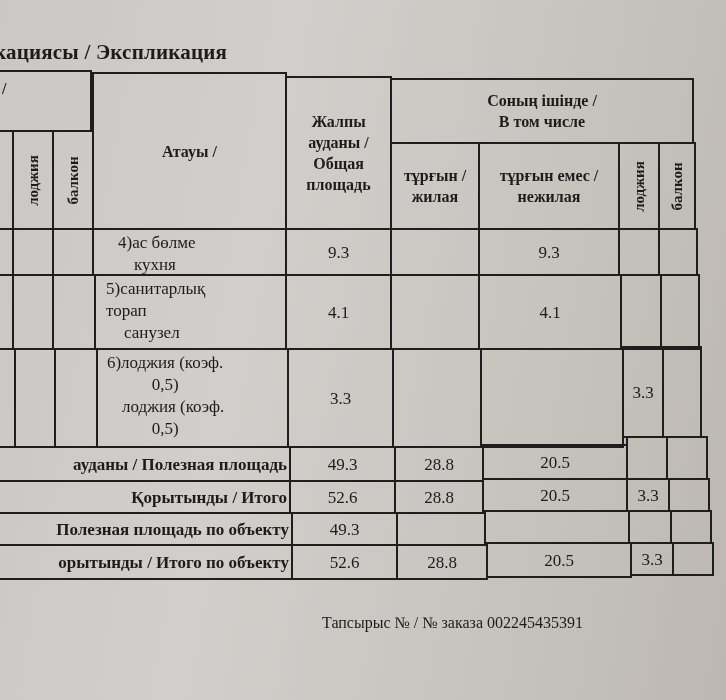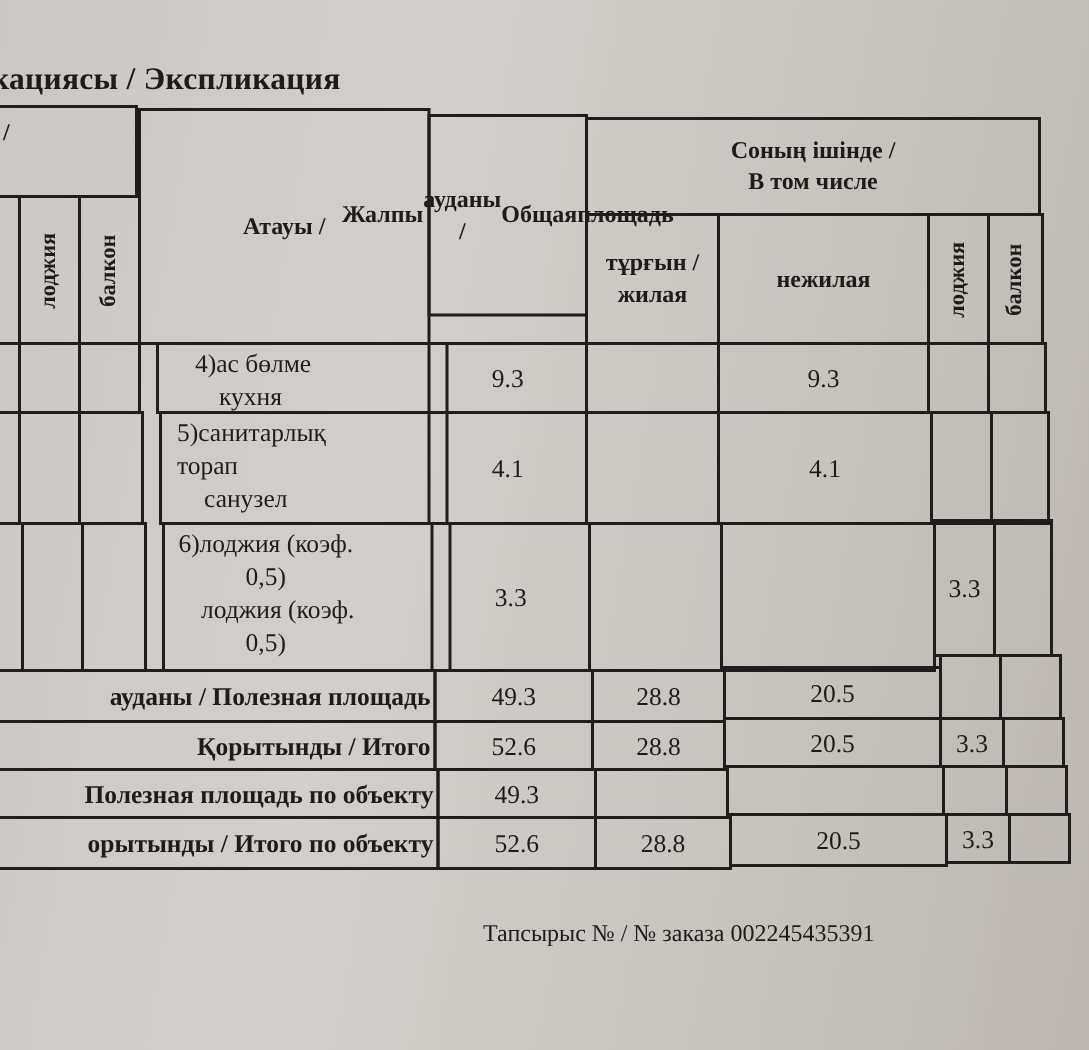--- a/index.html
+++ b/index.html
@@ -16,21 +16,21 @@
   }
   .tbl { position:absolute; left:0; top:0; width:726px; height:700px; }
   .cell {
     position:absolute; box-sizing:border-box;
     border:2px solid #1e1e1e;
     display:flex; align-items:center; justify-content:center;
     text-align:center; font-size:17px; line-height:21px;
   }
   .hdr { font-weight:bold; font-size:16px; line-height:21px; }
   .vert span { display:inline-block; transform:rotate(-90deg); white-space:nowrap; font-weight:bold; font-size:15px; }
-  .name { justify-content:flex-start; align-items:flex-start; text-align:left; padding:2px 0 0 16px; font-size:17px; line-height:22px;margin-left:12px; }
+  .name { justify-content:flex-start; align-items:flex-start; text-align:left; padding:2px 0 0 16px; font-size:17px; line-height:22px; }
   .lbl { justify-content:flex-end; padding-right:2px; font-weight:bold; font-size:17px; white-space:nowrap; overflow:hidden; }
   .num { font-size:17px; }
   .order {
     position:absolute; left:322px; top:614px; font-size:16px; white-space:nowrap;
   }
 </style>
 </head>
 <body>
 
 <div class="title">кациясы / Экспликация</div>
@@ -43,36 +43,37 @@
       <span>лоджия</span>
     </div>
   <div class="cell vert" style="left:52px;top:130px;width:42px;height:100px;">
       <span>балкон</span>
     </div>
 
   <div class="cell hdr" style="left:92px;top:72px;width:195px;height:158px;flex-direction:row;">
     <div>Атауы /</div>
   </div>
 
-  <div class="cell hdr" style="left:285px;top:76px;width:107px;height:135px;flex-direction:row;">
+  <div class="cell hdr" style="left:285px;top:76px;width:107px;height:154px;flex-direction:column;">
     <div>Жалпы</div>
     <div>ауданы /</div>
     <div>Общая</div>
     <div>площадь</div>
   </div>
 
   <div class="cell hdr" style="left:390px;top:142px;width:90px;height:88px;flex-direction:column;">
     <div>тұрғын /</div>
     <div>жилая</div>
   </div>
   <div class="cell hdr" style="left:390px;top:78px;width:304px;height:66px;flex-direction:column;">
     <div>Соның ішінде /</div>
     <div>В том числе</div>
   </div>
   <div class="cell hdr" style="left:478px;top:142px;width:142px;height:88px;flex-direction:column;">
+    <div>тұрғын емес /</div>
     <div>нежилая</div>
   </div>
   <div class="cell vert" style="left:618px;top:142px;width:42px;height:88px;">
       <span>лоджия</span>
     </div>
   <div class="cell vert" style="left:658px;top:142px;width:38px;height:88px;">
       <span>балкон</span>
     </div>
 
   <div class="cell" style="left:-4px;top:228px;width:18px;height:48px;"></div>

